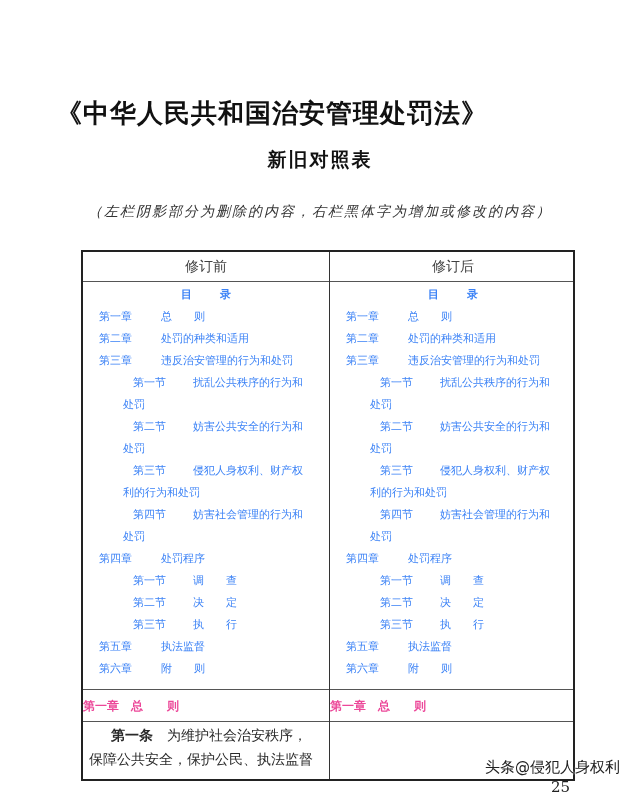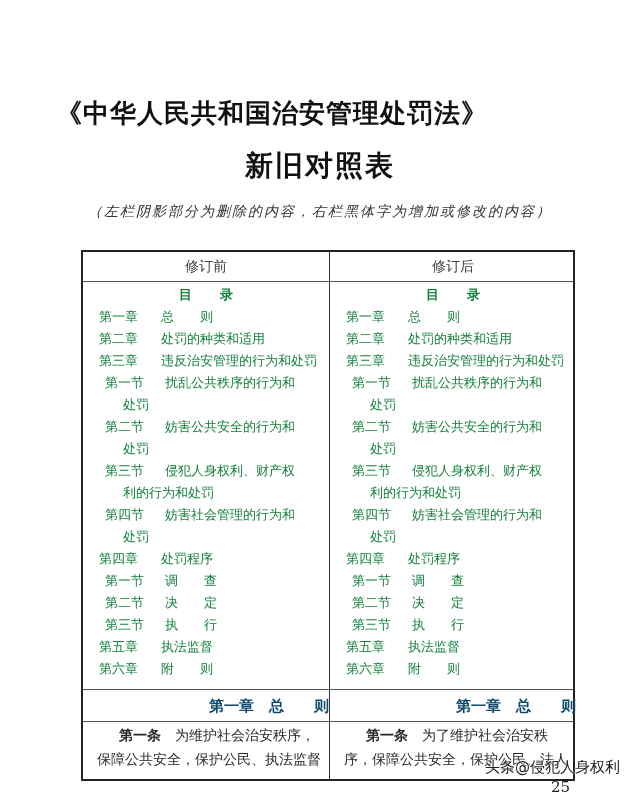--- a/index.html
+++ b/index.html
@@ -6,21 +6,21 @@
   body {
     width:640px; height:798px; background:#ffffff; position:relative; overflow:hidden;
     font-family: "DejaVu Serif", "Liberation Serif", serif; color:#1a1a1a;
   }
   .title {
     position:absolute; left:0; top:96px; width:544px; text-align:center;
     font-size:26px; font-weight:bold; letter-spacing:1px; color:#111;
   }
   .subtitle {
     position:absolute; left:0; top:147px; width:640px; text-align:center;
-    font-size:28px; font-weight:bold; letter-spacing:2px; color:#111;
+    font-size:19px; font-weight:bold; letter-spacing:2px; color:#111;
   }
   .note {
     position:absolute; left:0; top:203px; width:640px; text-align:center;
     font-size:14px; letter-spacing:2px; color:#333;
     font-family: "DejaVu Serif", serif; font-style:italic;
   }
   .table {
     position:absolute; left:81px; top:250px; width:494px; height:531px;
     border:2px solid #222; box-sizing:border-box;
   }
@@ -33,41 +33,41 @@
   .col {
     position:absolute; top:0; bottom:0; width:246px; box-sizing:border-box;
   }
   .col.left { left:0; }
   .col.right { left:247px; }
   .head {
     position:absolute; left:0; right:0; top:0; height:29px; line-height:29px;
     text-align:center; font-size:14px; font-family:"DejaVu Sans", sans-serif; color:#404040;
   }
   .toc {
-    position:absolute; left:0; right:0; top:32px; font-size:13px;
-    font-family:"DejaVu Sans", "Liberation Sans", sans-serif; color:#15803d;
+    position:absolute; left:0; right:0; top:32px; font-size:11px;
+    font-family:"DejaVu Sans", "Liberation Sans", sans-serif; color:#3b82f6;
   }
   .toc-title {
     text-align:center; font-weight:bold; height:22px; line-height:22px; letter-spacing:0;
   }
   .toc-title span.gap { display:inline-block; width:28px; }
   .row { display:flex; height:22px; line-height:22px; white-space:nowrap; }
   .row .num { flex:none; }
   .row.chap { padding-left:16px; }
   .row.chap .num { width:62px; }
-  .row.sec { padding-left:22px; }
+  .row.sec { padding-left:22px;margin-left:28px; }
   .row.sec .num { width:60px; }
   .row.cont { padding-left:40px; }
   .chaphead {
     position:absolute; left:0; right:0; top:439px; height:30px; line-height:30px;
-    text-align:right; font-size:15px; font-weight:bold; font-family:"DejaVu Sans", sans-serif; color:#0c4a6e;
+    text-align:left; font-size:12px; font-weight:bold; font-family:"DejaVu Sans", sans-serif; color:#ec4899;
   }
   .article {
     position:absolute; left:0; right:0; top:471px; font-size:14px; line-height:24px;
-    font-family:"DejaVu Sans", sans-serif; color:#2a2a2a; padding:0 14px; box-sizing:border-box;
+    font-family:"DejaVu Sans", sans-serif; color:#2a2a2a; padding:0 6px; box-sizing:border-box;
   }
   .article .line1 { padding-left:22px; white-space:nowrap; }
   .article .line2 { white-space:nowrap; }
   .article b { font-weight:bold; margin-right:14px; }
   .watermark {
     position:absolute; left:485px; top:758px; font-size:15px;
     font-family:"DejaVu Sans", sans-serif; color:#222;
     text-shadow: 0 0 2px #fff, 0 0 2px #fff;
   }
   .pageno {
@@ -235,21 +235,17 @@
             <span class="num">第五章</span>
             <span class="txt">执法监督</span>
           </div>
           <div class="row chap">
             <span class="num">第六章</span>
             <span class="txt">附　　则</span>
           </div>
         </div>
     </div>
     <div class="chaphead">第一章　总　　则</div>
-    <div class="article">
-      <div class="line1"><b>第一条</b><span>为了维护社会治安秩</span></div>
-      <div class="line2">序，保障公共安全，保护公民、法人</div>
-    </div>
   </div>
 </div>
 
 <div class="watermark">头条@侵犯人身权利</div>
 <div class="pageno">25</div>
 
 </body></html>

